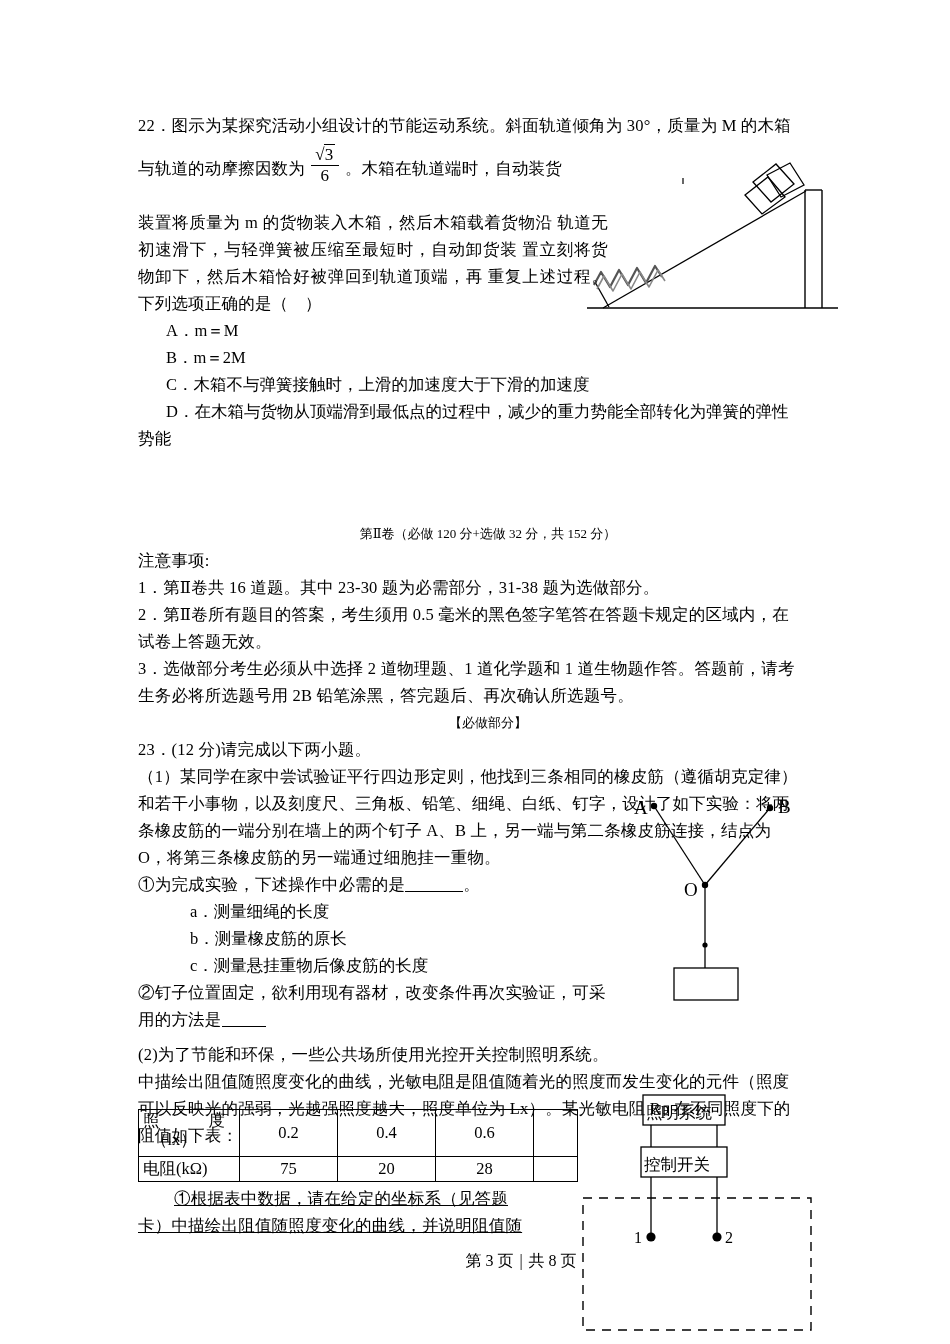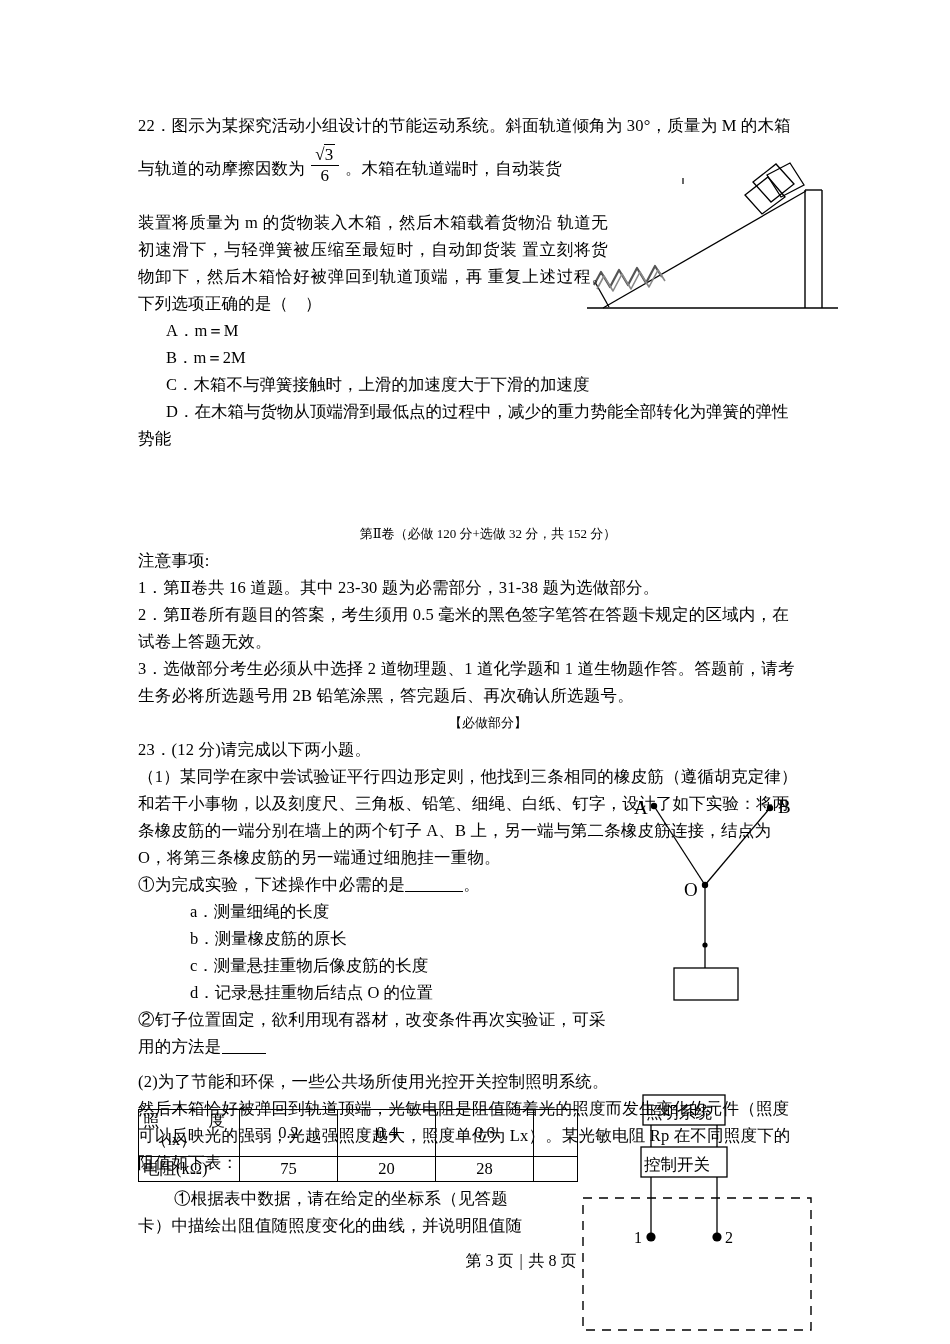--- a/index.html
+++ b/index.html
@@ -285,29 +285,28 @@
     <p class="line">（1）某同学在家中尝试验证平行四边形定则，他找到三条相同的橡皮筋（遵循胡克定律）</p>
     <p class="line">和若干小事物，以及刻度尺、三角板、铅笔、细绳、白纸、钉字，设计了如下实验：将两</p>
     <p class="line">条橡皮筋的一端分别在墙上的两个钉子 A、B 上，另一端与第二条橡皮筋连接，结点为</p>
     <p class="line">O，将第三条橡皮筋的另一端通过细胞挂一重物。</p>
 
     <p class="line"><span>①为完成实验，下述操作中必需的是</span><span class="fill-blank"></span><span>。</span></p>
 
     <p class="sub"><span>a．</span><span>测量细绳的长度</span></p>
     <p class="sub"><span>b．</span><span>测量橡皮筋的原长</span></p>
     <p class="sub"><span>c．</span><span>测量悬挂重物后像皮筋的长度</span></p>
-    <p class="sub"><span>d．</span><span>记录悬挂重物后结点 O 的位置</span></p>
 
     <p class="line para-block">②钉子位置固定，欲利用现有器材，改变条件再次实验证，可采</p>
     <p class="line"><span>用的方法是</span><span class="fill-blank short"></span></p>
 
     <div class="gap-sm"></div>
 
     <p class="line">(2)为了节能和环保，一些公共场所使用光控开关控制照明系统。</p>
-    <p class="line">然后木箱恰好被弹回到轨道顶端，光敏电阻是阻值随着光的照度而发生变化的元件（照度</p>
+    <p class="line">中描绘出阻值随照度变化的曲线，光敏电阻是阻值随着光的照度而发生变化的元件（照度</p>
     <p class="line">可以反映光的强弱，光越强照度越大，照度单位为 Lx）。某光敏电阻 Rp 在不同照度下的</p>
     <p class="line">阻值如下表：</p>
   </div>
 
   <table class="rtable">
     <tbody>
         <tr>
       <td class="hdr1">
         <span class="spread"><span>照</span><span>度</span></span>
         <span class="lxline">（lx）</span>
@@ -320,21 +319,21 @@
     <tr>
       <td class="hdr2">电阻(kΩ)</td>
       <td class="val">75</td>
       <td class="val">20</td>
       <td class="val">28</td>
       <td class="blank"></td>
     </tr>
   </tbody>
     </table>
 
-  <div style="position:absolute; left:138px; top:1185px; width:430px;">
+  <div style="position:absolute; left:138px; top:1185px; width:430px;text-decoration:underline;">
     <p class="line" style="text-indent:36px;">①根据表中数据，请在给定的坐标系（见答题</p>
     <p class="line">卡）中描绘出阻值随照度变化的曲线，并说明阻值随</p>
   </div>
 
   <div class="footer">
     <span>第 3 页</span><span class="sep">|</span><span>共 8 页</span>
   </div>
 
 </div>
 

